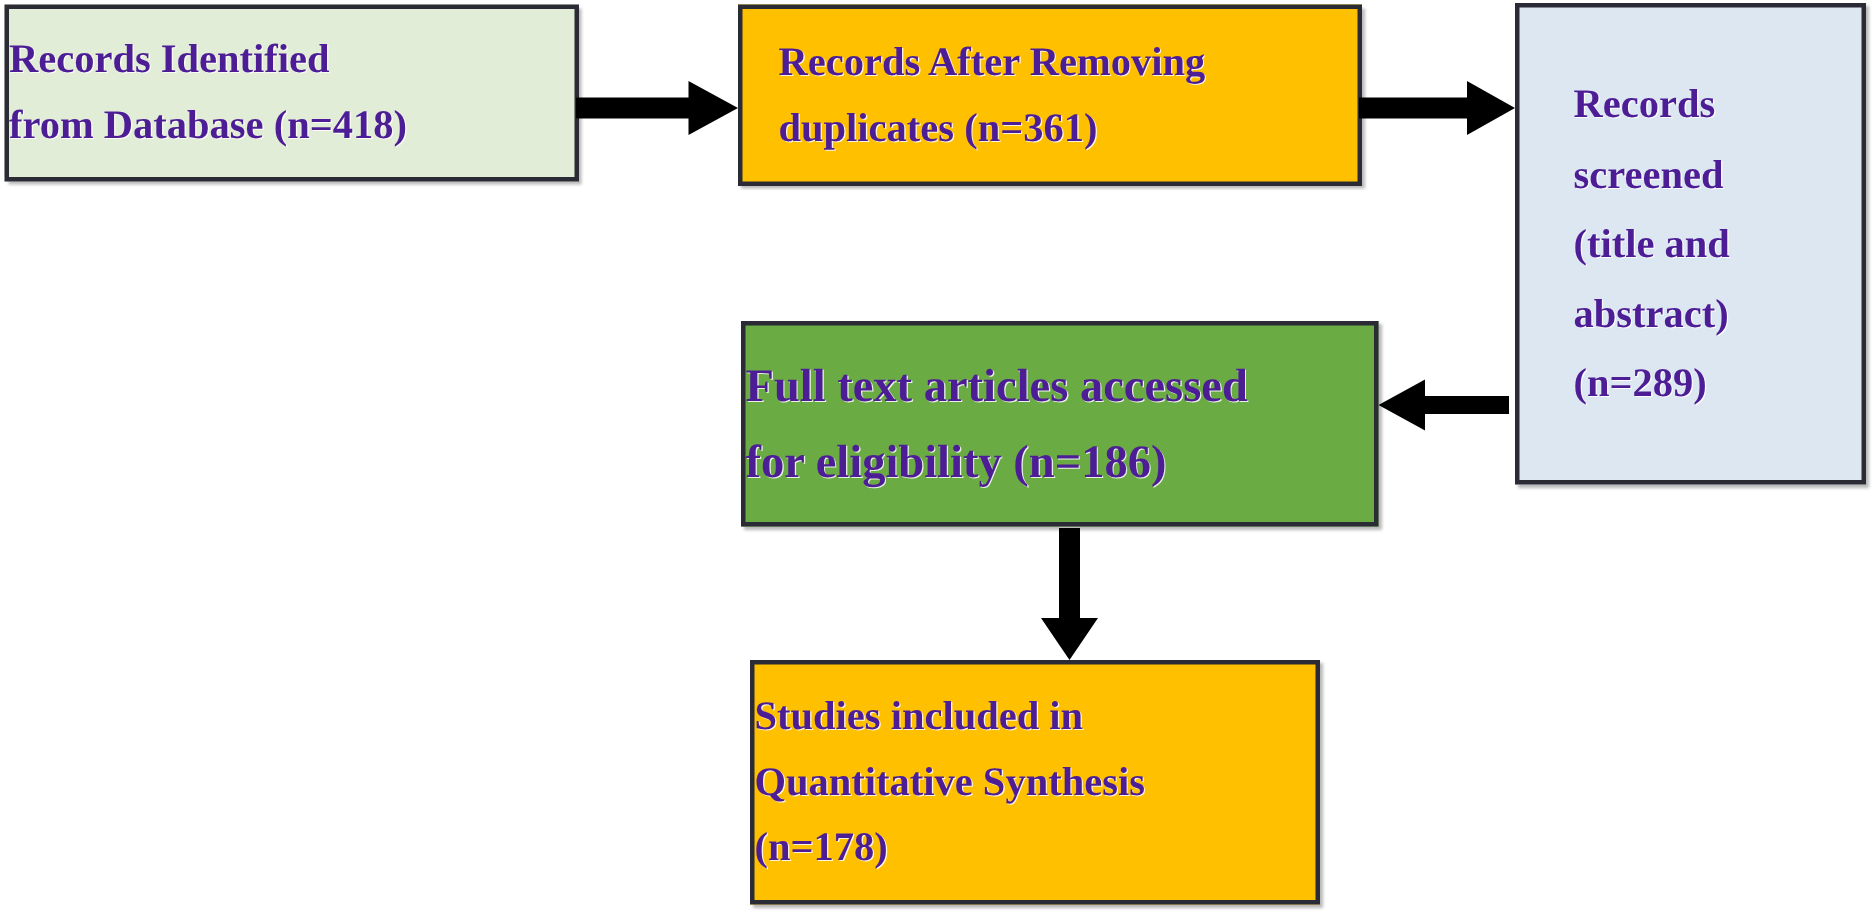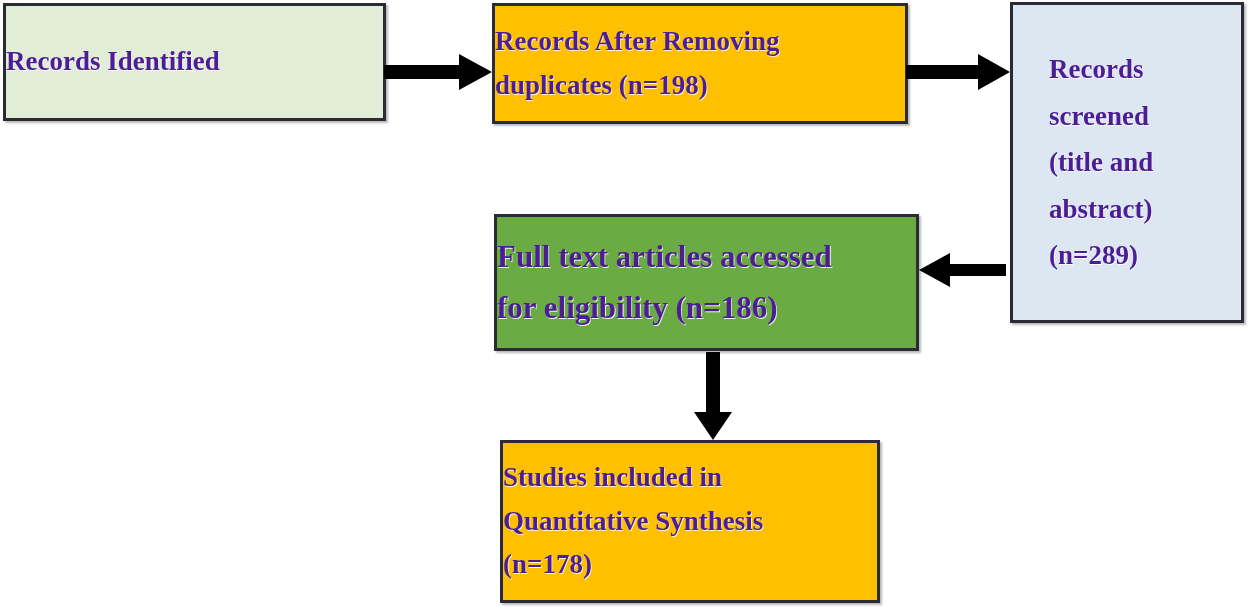--- a/index.html
+++ b/index.html
@@ -47,20 +47,21 @@
     background: #e2edd8;
     font-size: 27px;
     line-height: 1.62;
   }
   #node-duplicates {
     left: 492px; top: 3px;
     width: 416px; height: 121px;
     background: #ffc000;
     font-size: 27px;
     line-height: 1.62;
+    padding-left: 24px;
   }
   #node-screened {
     left: 1010px; top: 2px;
     width: 234px; height: 321px;
     background: #dde7f2;
     font-size: 27px;
     line-height: 1.72;
     padding-left: 36px;
   }
   #node-fulltext {
@@ -89,31 +90,32 @@
   #arrow-screened-to-fulltext     { left: 918px; top: 250px; }
   #arrow-fulltext-to-included     { left: 692px; top: 352px; }
 </style>
 </head>
 <body>
 
 <div id="diagram">
 
   <div class="node" id="node-identified">
     <span class="line">Records Identified</span>
+    <span class="line">from Database (n=418)</span>
   </div>
 
   <div class="arrow" id="arrow-identified-to-duplicates">
     <svg width="110" height="40" viewBox="0 0 110 40" aria-hidden="true">
       <path d="M0,13 L75,13 L75,2 L108,20 L75,38 L75,27 L0,27 Z" fill="#000000"></path>
     </svg>
   </div>
 
   <div class="node" id="node-duplicates">
     <span class="line">Records After Removing</span>
-    <span class="line">duplicates (n=198)</span>
+    <span class="line">duplicates (n=361)</span>
   </div>
 
   <div class="arrow" id="arrow-duplicates-to-screened">
     <svg width="106" height="40" viewBox="0 0 106 40" aria-hidden="true">
       <path d="M0,13 L72,13 L72,2 L104,20 L72,38 L72,27 L0,27 Z" fill="#000000"></path>
     </svg>
   </div>
 
   <div class="node" id="node-screened">
     <span class="line">Records</span>

